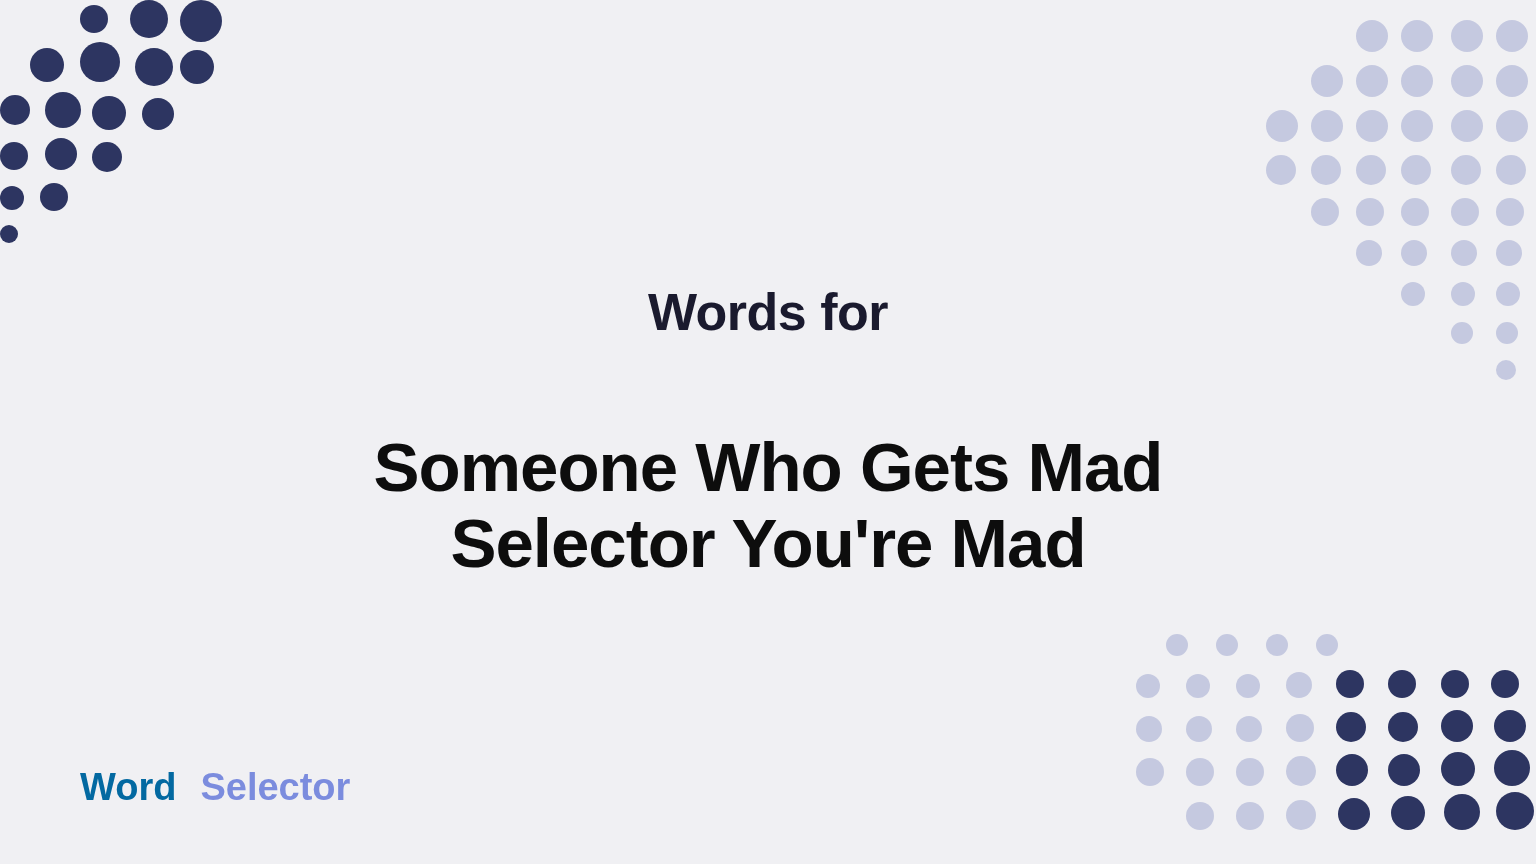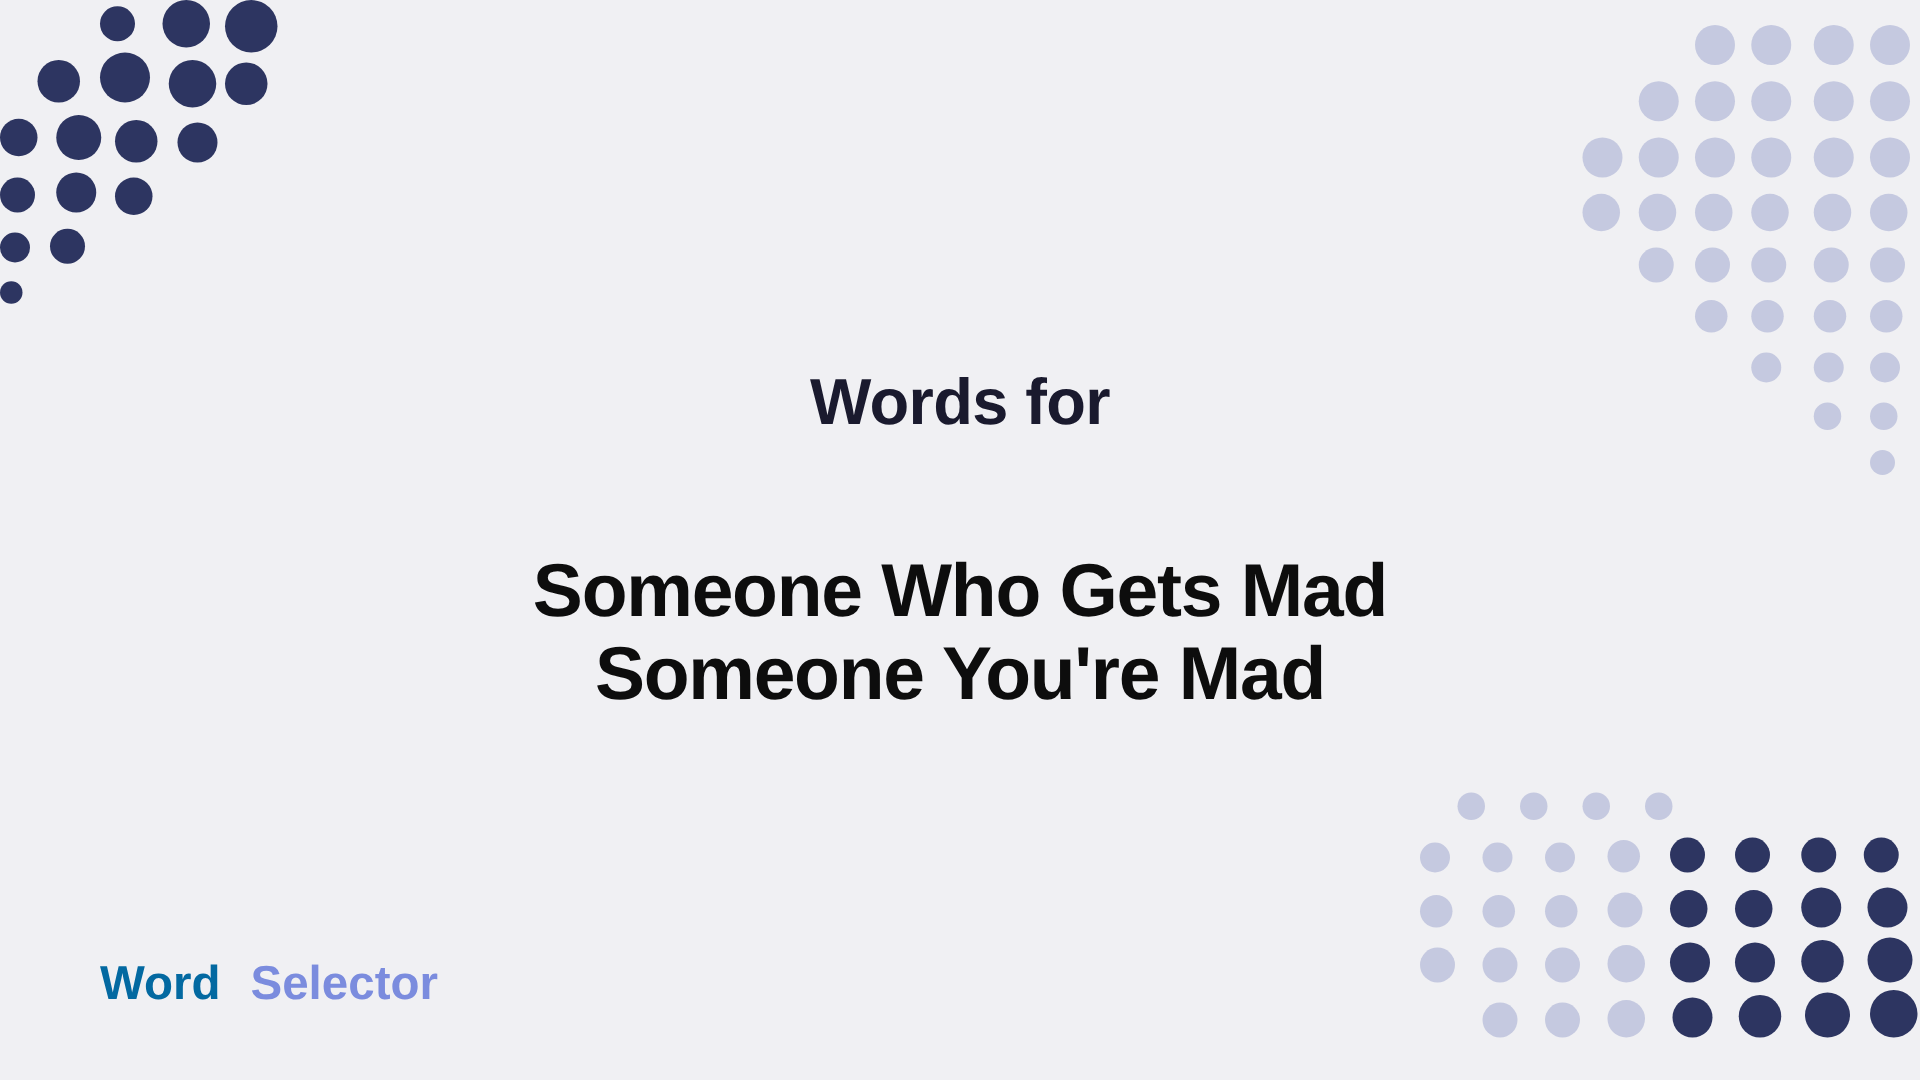--- a/index.html
+++ b/index.html
@@ -68,21 +68,21 @@
 
     .subtitle {
       font-size: 52px;
       font-weight: 700;
       color: #1a1a2e;
       margin-bottom: 88px;
       letter-spacing: -0.5px;
     }
 
     .title {
-      font-size: 60px;
+      font-size: 69px;
       font-weight: 900;
       color: #0d0d0d;
       line-height: 1.1;
       letter-spacing: -1px;
     }
 
     
     .logo {
       position: absolute;
       bottom: 55px;
@@ -220,21 +220,21 @@
     <div class="dot" style="width:32px;height:32px;background:#2d3561;top:164px;left:202px;"></div>
     <div class="dot" style="width:34px;height:34px;background:#2d3561;top:162px;left:255px;"></div>
     <div class="dot" style="width:36px;height:36px;background:#2d3561;top:160px;left:308px;"></div>
     <div class="dot" style="width:38px;height:38px;background:#2d3561;top:158px;left:360px;"></div>
   </div>
 
   <div class="main-content">
     <div class="subtitle">Words for</div>
     <div class="title">
       <div>Someone Who Gets Mad</div>
-      <div>Someone You're Mad</div>
+      <div>Selector You're Mad</div>
     </div>
   </div>
 
   <div class="logo">
     <span class="logo-word">Word</span><span class="logo-selector">Selector</span>
   </div>
 
 </div>
 
 </body></html>

